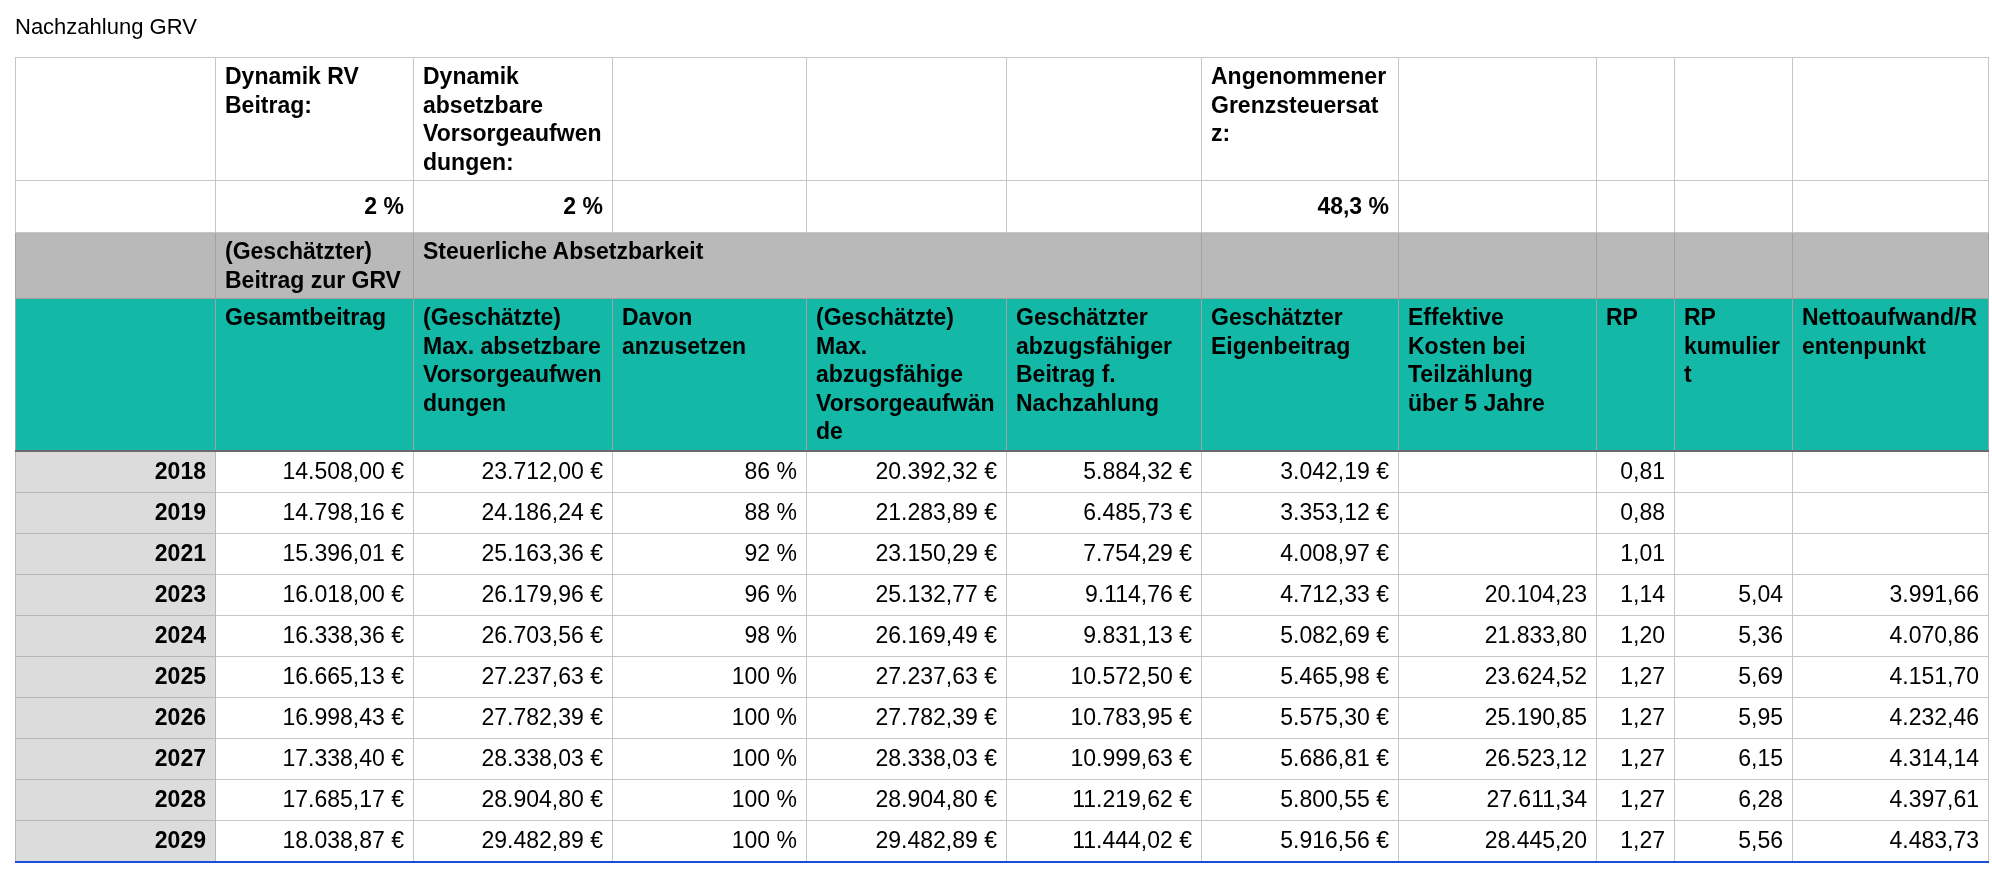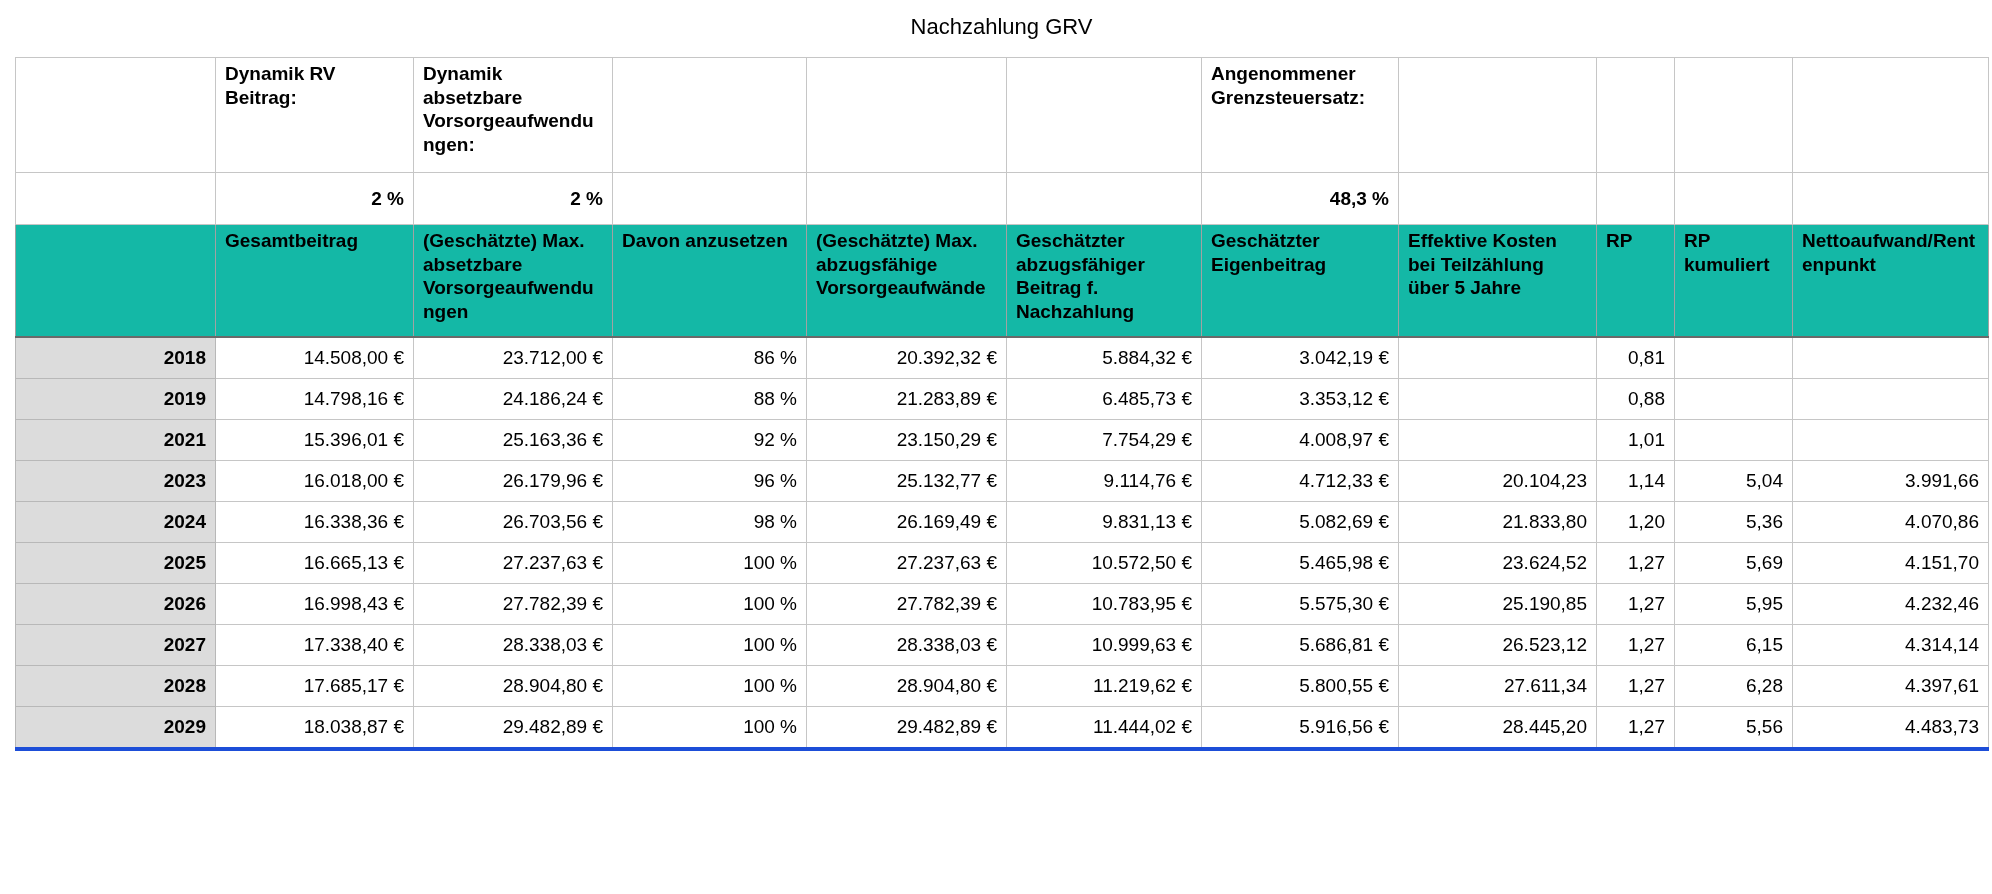--- a/index.html
+++ b/index.html
@@ -2,48 +2,48 @@
 <html><head>
 <meta charset="utf-8">
 <style>
   html,body{margin:0;padding:0;background:#ffffff;}
   body{
     width:1992px;height:894px;overflow:hidden;position:relative;
     font-family:"Liberation Sans","DejaVu Sans",sans-serif;color:#000;
   }
   .title{
     position:absolute;left:15px;top:14px;width:1973px;
-    text-align:center;font-size:22px;font-weight:400;color:#000;
+    text-align:left;font-size:22px;font-weight:400;color:#000;
   }
   table.grid{
     position:absolute;left:15px;top:57px;
     width:1973px;table-layout:fixed;border-collapse:collapse;
     border:1px solid #a6a6a6;
-    font-size:19px;line-height:1.24;
+    font-size:23px;line-height:1.24;
   }
   table.grid td{
     border:1px solid #c6c6c6;
     padding:4px 9px;
     overflow:hidden;
   }
   
   .hlabel{font-weight:700;vertical-align:top;padding-top:7px;
           overflow-wrap:anywhere;word-break:break-word;text-align:left;}
   tr.param-row td{background:#ffffff;height:106px;vertical-align:top;}
   tr.value-row td{height:43px;vertical-align:middle;background:#ffffff;}
   tr.value-row td.val{font-weight:700;text-align:right;}
   tr.group-row td{background:#b9b9b9;border-color:#a2a2a2;height:53px;vertical-align:top;}
   tr.colhead-row td{background:#14b8a6;border-color:#a2a2a2;height:103px;vertical-align:top;
                     border-bottom:2px solid #6a6a6a;}
   td.rowhead-mid{background:#b3b3b3;border-color:#a2a2a2;}
   td.rowhead-dark{background:#ababab;border-color:#9b9b9b;}
   
   tbody td{height:32px;text-align:right;vertical-align:middle;background:#ffffff;}
   tbody td.year-cell{background:#dcdcdc;font-weight:700;border-color:#b8b8b8;}
-  tbody tr:last-child td{border-bottom:4px solid #1d4ed8;}
+  tbody tr:last-child td{border-bottom:2px solid #1d4ed8;}
 </style>
 </head>
 <body>
 
 <div class="title">Nachzahlung GRV</div>
 
 <table class="grid">
   <colgroup>
     <col style="width:200px">
       <col style="width:198px">
@@ -77,20 +77,30 @@
       <td class="val">2 %</td>
       <td></td>
       <td></td>
       <td></td>
       <td class="val">48,3 %</td>
       <td></td>
       <td></td>
       <td></td>
       <td></td>
     </tr>
+    <tr class="group-row">
+      <td class="rowhead-dark"></td>
+      <td class="hlabel">(Geschätzter) Beitrag zur GRV</td>
+      <td class="hlabel" colspan="4">Steuerliche Absetzbarkeit</td>
+      <td></td>
+      <td></td>
+      <td></td>
+      <td></td>
+      <td></td>
+    </tr>
     <tr class="colhead-row">
       <td class="rowhead-dark"></td>
       <td class="hlabel">Gesamtbeitrag</td>
       <td class="hlabel">(Geschätzte) Max. absetzbare Vorsorgeaufwendungen</td>
       <td class="hlabel">Davon anzusetzen</td>
       <td class="hlabel">(Geschätzte) Max. abzugsfähige Vorsorgeaufwände</td>
       <td class="hlabel">Geschätzter abzugsfähiger Beitrag f. Nachzahlung</td>
       <td class="hlabel">Geschätzter Eigenbeitrag</td>
       <td class="hlabel">Effektive Kosten bei Teilzählung über 5 Jahre</td>
       <td class="hlabel">RP</td>

